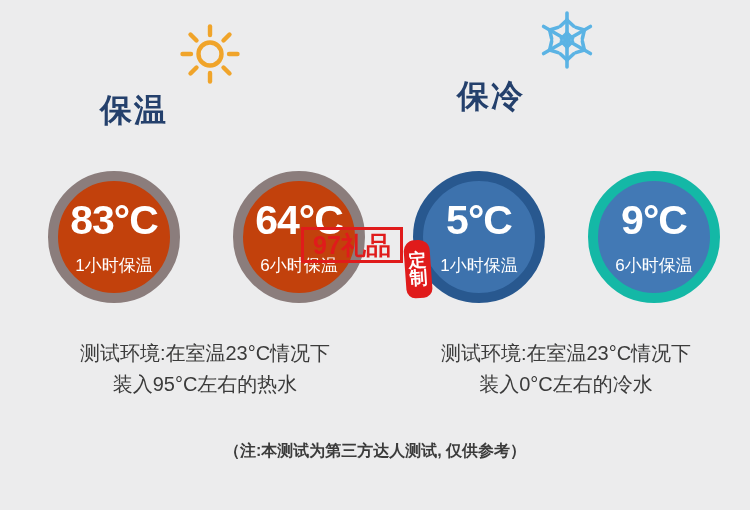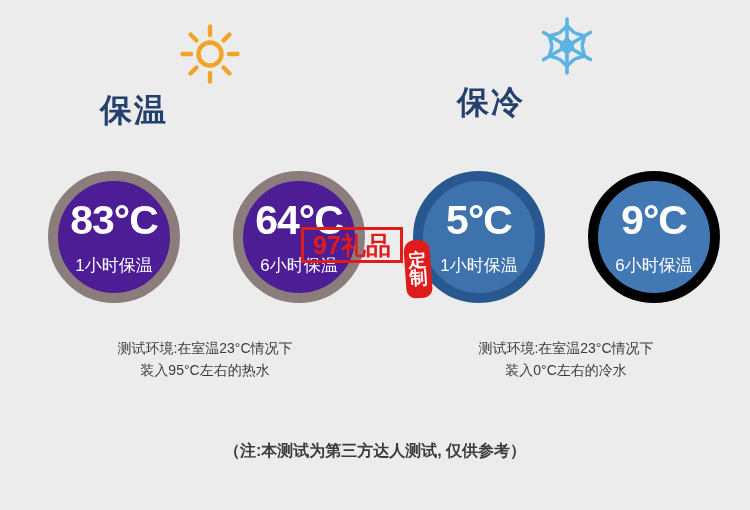--- a/index.html
+++ b/index.html
@@ -23,21 +23,21 @@
     background: #ececed;
   }
 
   
   .heading-group {
     position: absolute;
     width: 220px;
     text-align: left;
   }
   #heading-hot  { left: 100px; top: 22px; }
-  #heading-cold { left: 457px; top: 14px; }
+  #heading-cold { left: 457px; top: 8px; }
 
   .heading-icon {
     height: 64px;
     display: flex;
     align-items: center;
     justify-content: center;
   }
 
   .heading-label {
     margin-top: 6px;
@@ -54,30 +54,30 @@
     width: 132px;
     height: 132px;
     border-radius: 50%;
     display: flex;
     flex-direction: column;
     align-items: center;
     justify-content: center;
     text-align: center;
   }
   .circle.warm {
-    background: #4c1d95;
+    background: #c2410c;
     border: 10px solid #8b7d7c;
   }
   .circle.cool-dark {
     background: #3d72ad;
     border: 10px solid #28588f;
   }
   .circle.cool-light {
     background: #4279b5;
-    border: 10px solid #000000;
+    border: 10px solid #14b8a6;
   }
 
   #circle-1 { left: 48px;  top: 171px; }
   #circle-2 { left: 233px; top: 171px; }
   #circle-3 { left: 413px; top: 171px; }
   #circle-4 { left: 588px; top: 171px; }
 
   .circle-temp {
     color: #ffffff;
     font-size: 41px;
@@ -92,21 +92,21 @@
     margin-top: 16px;
     letter-spacing: 0px;
   }
 
   
   .caption {
     position: absolute;
     width: 340px;
     text-align: center;
     color: #3b3b3b;
-    font-size: 14px;
+    font-size: 20px;
     line-height: 1.55;
   }
   #caption-hot  { left: 35px;  top: 338px; }
   #caption-cold { left: 396px; top: 338px; }
   .caption-line { display: block; white-space: nowrap; }
 
   
   #footnote {
     position: absolute;
     left: 0;

